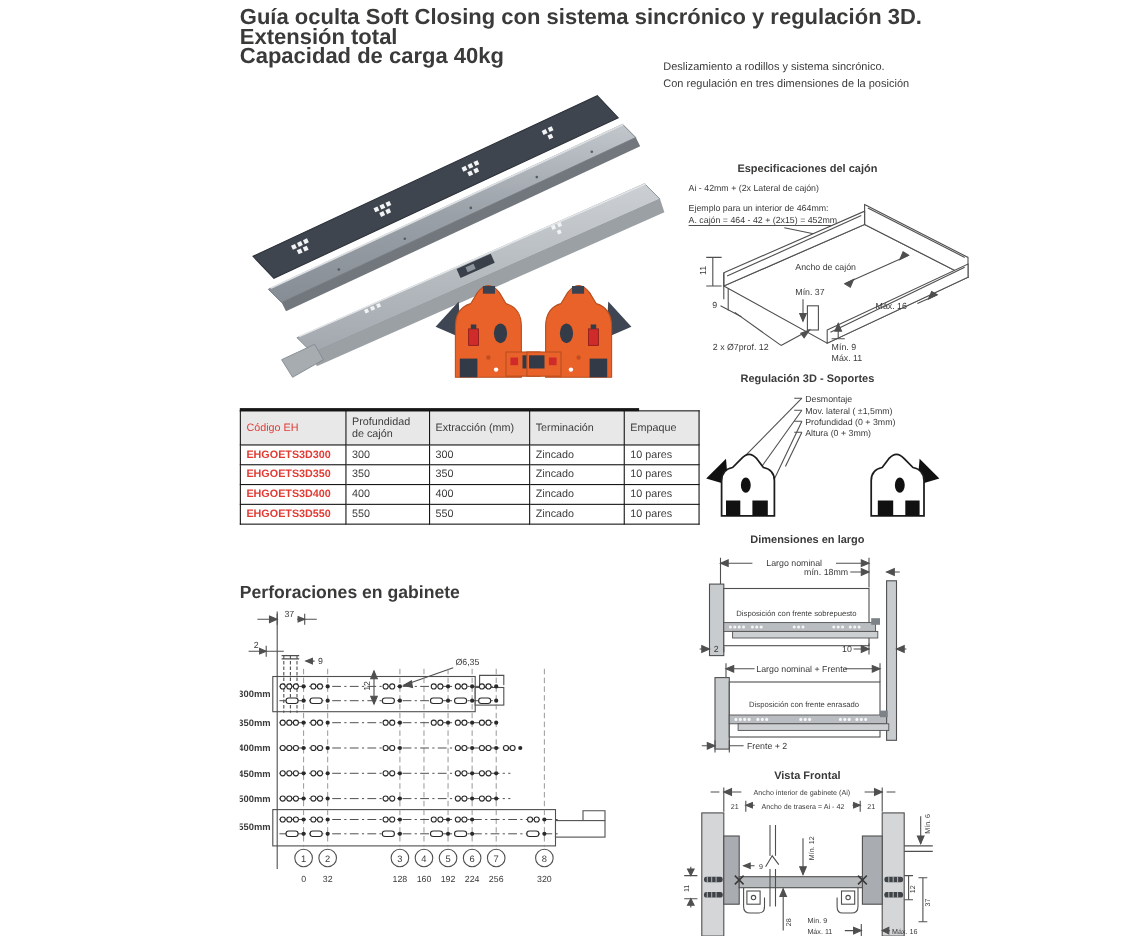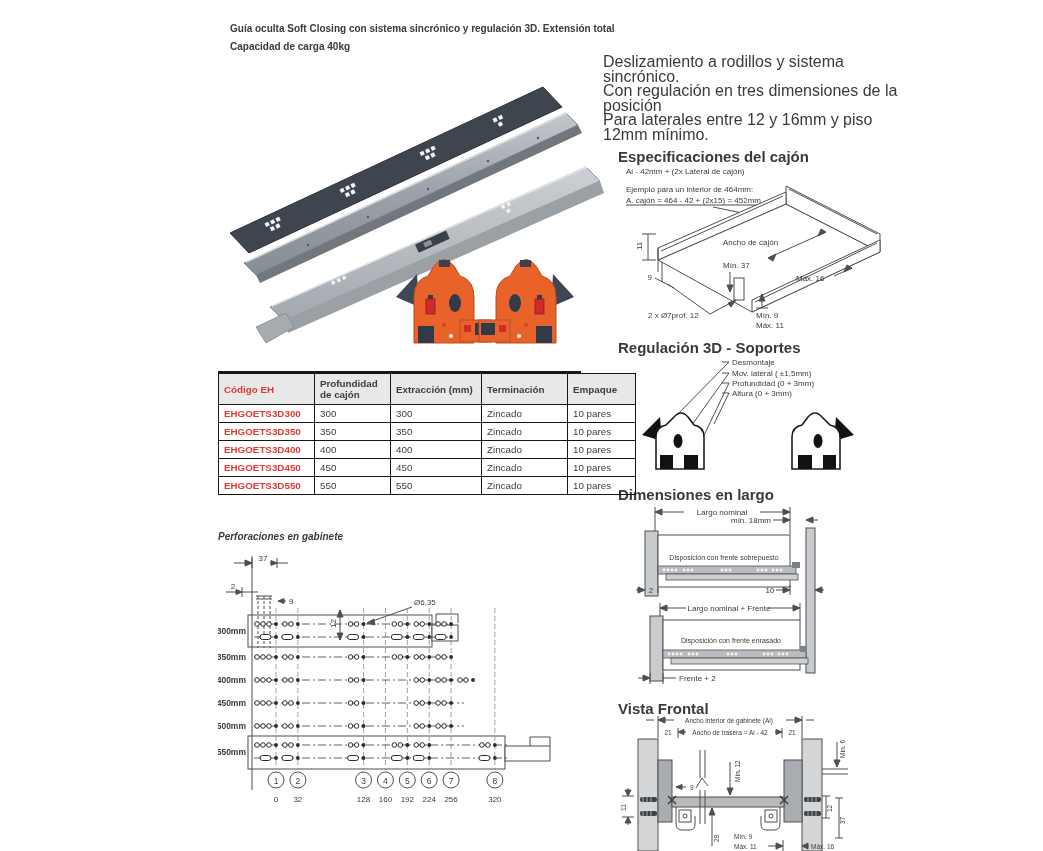--- a/index.html
+++ b/index.html
@@ -1,26 +1,26 @@
 <!DOCTYPE html>
 <html><head>
 <meta charset="utf-8">
 <style>
   html,body{margin:0;padding:0;background:#ffffff;}
   body{font-family:"Liberation Sans", sans-serif;color:#3c3c3b;}
   #page{position:relative;width:1043px;height:851px;background:#ffffff;overflow:hidden;}
   .abs{position:absolute;}
-  h1{margin:12px;font-size:10px;line-height:17.5px;font-weight:bold;color:#3a3a39;}
-  .desc{font-size:16px;line-height:14.6px;color:#3a3a39;}
+  h1{margin:0;font-size:20px;line-height:17.5px;font-weight:bold;color:#3a3a39;}
+  .desc{font-size:10px;line-height:14.6px;color:#3a3a39;}
   .desc .red{color:#e23b34;}
-  .sec-title{font-size:15px;font-weight:bold;color:#3a3a39;text-align:left;white-space:nowrap;}
-  .left-title{font-size:10px;font-weight:bold;color:#3a3a39;font-style:italic;}
+  .sec-title{font-size:10px;font-weight:bold;color:#3a3a39;text-align:center;white-space:nowrap;}
+  .left-title{font-size:16px;font-weight:bold;color:#3a3a39;}
   table.spec{border-collapse:collapse;font-size:9.8px;}
   table.spec th, table.spec td{border:1px solid #161616;padding:2px 5px;text-align:left;vertical-align:middle;}
-  table.spec thead th{background:#e8e8e8;font-weight:bold;height:26px;}
+  table.spec thead th{background:#e8e8e8;font-weight:normal;height:26px;}
   table.spec td{height:13px;margin-left:28px;}
   table.spec tr th:first-child{color:#e23b34;}
   td.code{color:#e23b34;font-weight:bold;}
   .toprule{position:absolute;background:#161616;height:3px;}
   svg{font-family:"Liberation Sans", sans-serif;}
   svg text{fill:#3a3a39;}
   .dln{stroke:#4f4f4f;stroke-width:1;fill:none;}
   .dtxt{font-size:8px;}
   .dtxt7{font-size:7px;}
   .dtxt65{font-size:6.5px;}
@@ -31,21 +31,20 @@
 <div id="page">
 
   <div class="abs" style="left:218px;top:8px;width:640px;">
     <h1><span>Guía oculta Soft Closing con sistema sincrónico y regulación 3D. Extensión total</span><br>
         <span>Capacidad de carga 40kg</span></h1>
   </div>
 
   <div class="abs desc" style="left:603px;top:55px;width:300px;">
     <div>Deslizamiento a rodillos y sistema sincrónico.</div>
     <div>Con regulación en tres dimensiones de la posición</div>
-    <div>Para laterales entre 12 y 16mm y piso 12mm mínimo.</div>
   </div>
 
   <svg class="abs" style="left:218px;top:75px;" width="395" height="285" viewBox="0 0 395 285">
     <defs>
       <linearGradient id="railg" x1="0" y1="0" x2="0" y2="1">
         <stop offset="0" stop-color="#c2c7cc"></stop>
           <stop offset="0.5" stop-color="#9aa1a8"></stop>
           <stop offset="1" stop-color="#878d94"></stop>
       </linearGradient>
       <linearGradient id="railg2" x1="0" y1="0" x2="0" y2="1">
@@ -477,27 +476,20 @@
           <td class="code">EHGOETS3D350</td>
           <td>350</td>
           <td>350</td>
           <td>Zincado</td>
           <td>10 pares</td>
         </tr>
         <tr>
           <td class="code">EHGOETS3D400</td>
           <td>400</td>
           <td>400</td>
-          <td>Zincado</td>
-          <td>10 pares</td>
-        </tr>
-        <tr>
-          <td class="code">EHGOETS3D450</td>
-          <td>450</td>
-          <td>450</td>
           <td>Zincado</td>
           <td>10 pares</td>
         </tr>
         <tr>
           <td class="code">EHGOETS3D550</td>
           <td>550</td>
           <td>550</td>
           <td>Zincado</td>
           <td>10 pares</td>
         </tr>

